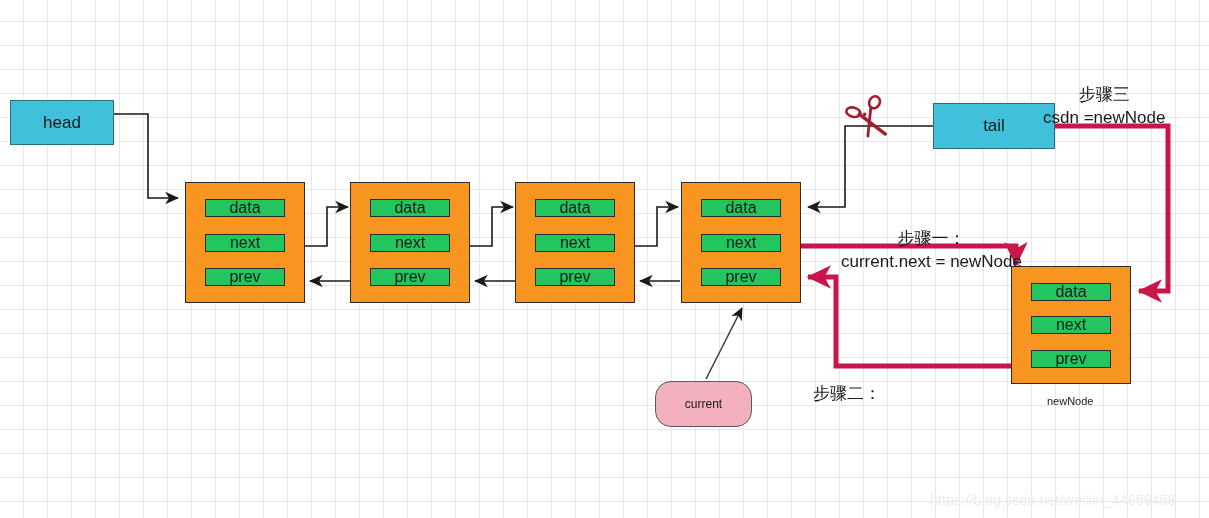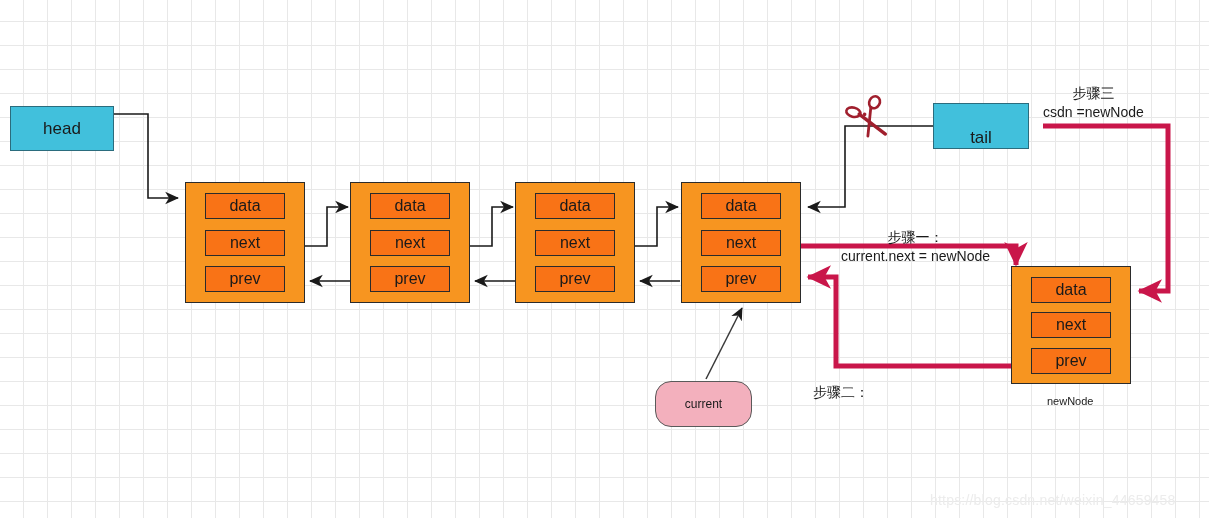--- a/index.html
+++ b/index.html
@@ -37,22 +37,22 @@
     border: 1.6px solid #2b2b2b;
     box-sizing: border-box;
     display: flex;
     flex-direction: column;
     justify-content: space-evenly;
     align-items: center;
     z-index: 3;
   }
   .field {
     width: 80px;
-    height: 26px;
-    background: #f97316;
+    height: 18px;
+    background: #22c55e;
     border: 1.4px solid #2b2b2b;
     box-sizing: border-box;
     display: flex;
     align-items: center;
     justify-content: center;
     font-size: 16px;
     color: #1a1a1a;
     line-height: 1;
   }
   
@@ -78,21 +78,21 @@
     display: flex;
     align-items: center;
     justify-content: center;
     font-size: 12px;
     color: #1a1a1a;
     z-index: 3;
   }
   
   .annot {
     position: absolute;
-    font-size: 14px;
+    font-size: 17px;
     color: #1a1a1a;
     white-space: nowrap;
     z-index: 4;
     line-height: 1.35;
   }
   .annot .ln {
     display: block;
   }
   .annot.center .ln {
     text-align: center;
@@ -178,25 +178,25 @@
 
     <g transform="translate(869,118) rotate(28)">
       <ellipse cx="-2.5" cy="-16.5" rx="5.2" ry="6.2" fill="none" stroke="#a01f2d" stroke-width="2.6"></ellipse>
       <ellipse cx="-16.5" cy="2.2" rx="7.2" ry="4.6" fill="none" stroke="#a01f2d" stroke-width="2.6" transform="rotate(-14 -16.5 2.2)"></ellipse>
       <path d="M-3.5,-10.5 L7.5,16.5" fill="none" stroke="#a01f2d" stroke-width="2.8" stroke-linecap="round"></path>
       <path d="M-10.5,1.2 L22,6.5" fill="none" stroke="#a01f2d" stroke-width="3.4" stroke-linecap="round"></path>
       <circle cx="-5.6" cy="-1.2" r="1.8" fill="#a01f2d"></circle>
     </g>
   </svg>
 
-  <div class="terminal" style="left:10px; top:106px; width:104px; height:45px;">
+  <div class="terminal" style="left:10px; top:100px; width:104px; height:45px;">
     <span>head</span>
   </div>
 
-  <div class="terminal" style="left:933px; top:103px; width:96px; height:46px;align-items:flex-end;">
+  <div class="terminal" style="left:933px; top:103px; width:122px; height:46px;">
     <span>tail</span>
   </div>
 
   <div class="node" style="left:185px; top:182px; width:120px; height:121px;">
     <div class="field">data</div>
     <div class="field">next</div>
     <div class="field">prev</div>
   </div>
 
   <div class="node" style="left:350px; top:182px; width:120px; height:121px;">

